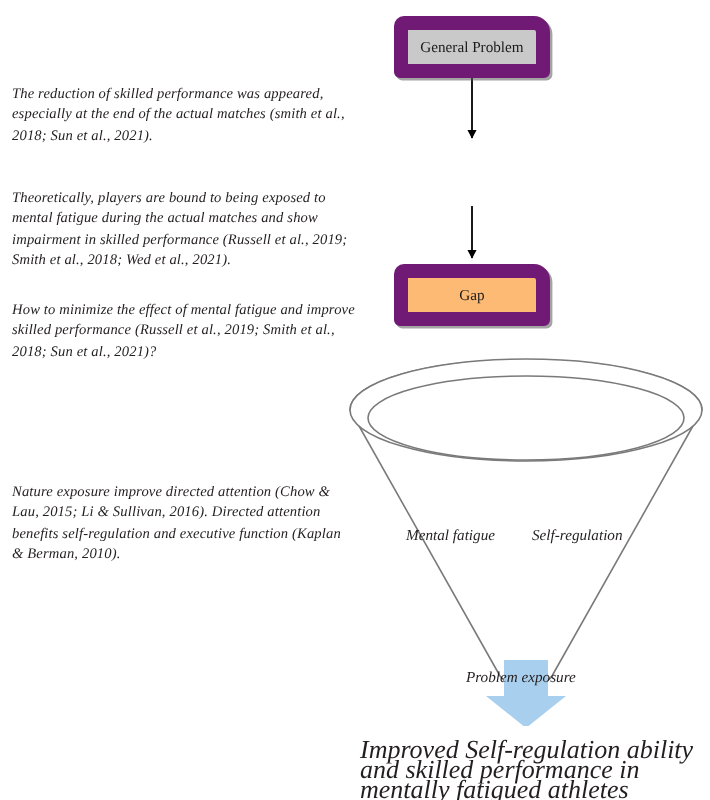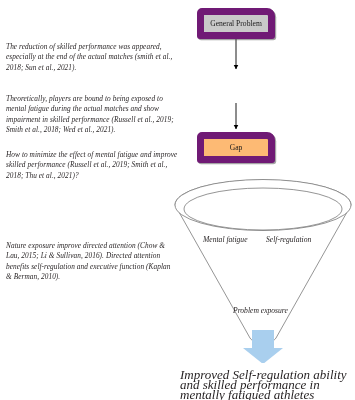--- a/index.html
+++ b/index.html
@@ -88,20 +88,21 @@
     height: 185px;
   }
 
   .funnel-label {
     position: absolute;
     font-family: "Liberation Serif", serif;
     font-style: italic;
     font-size: 7.6px;
     color: #231f20;
     white-space: nowrap;
+    margin-top: 28px;
   }
   .lbl-mental  { left: 31px; top: 57px; }
   .lbl-self    { left: 94px; top: 57px; }
   .lbl-nature  { left: 61px; top: 128px; }
 
   .outcome {
     position: absolute;
     left: 180px;
     top: 370px;
     width: 172px;
@@ -114,21 +115,21 @@
 </style>
 </head>
 <body>
 
 <div class="figure">
 
   <div class="note note-1">The reduction of skilled performance was appeared, especially at the end of the actual matches (smith et al., 2018; Sun et al., 2021).</div>
 
   <div class="note note-2">Theoretically, players are bound to being exposed to mental fatigue during the actual matches and show impairment in skilled performance (Russell et al., 2019; Smith et al., 2018; Wed et al., 2021).</div>
 
-  <div class="note note-3">How to minimize the effect of mental fatigue and improve skilled performance (Russell et al., 2019; Smith et al., 2018; Thu et al., 2021)?</div>
+  <div class="note note-3">How to minimize the effect of mental fatigue and improve skilled performance (Russell et al., 2019; Smith et al., 2018; Sun et al., 2021)?</div>
 
   <div class="note note-4">Nature exposure improve directed attention (Chow &amp; Lau, 2015; Li &amp; Sullivan, 2016). Directed attention benefits self-regulation and executive function (Kaplan &amp; Berman, 2010).</div>
 
   <div class="flow">
 
     <svg class="connector" viewBox="0 0 88 165">
       <defs>
         <marker id="arrowhead" markerWidth="6" markerHeight="6" refX="4.6" refY="3" orient="auto">
           <path d="M0,0.4 L5,3 L0,5.6 z" fill="#000000"></path>
         </marker>

